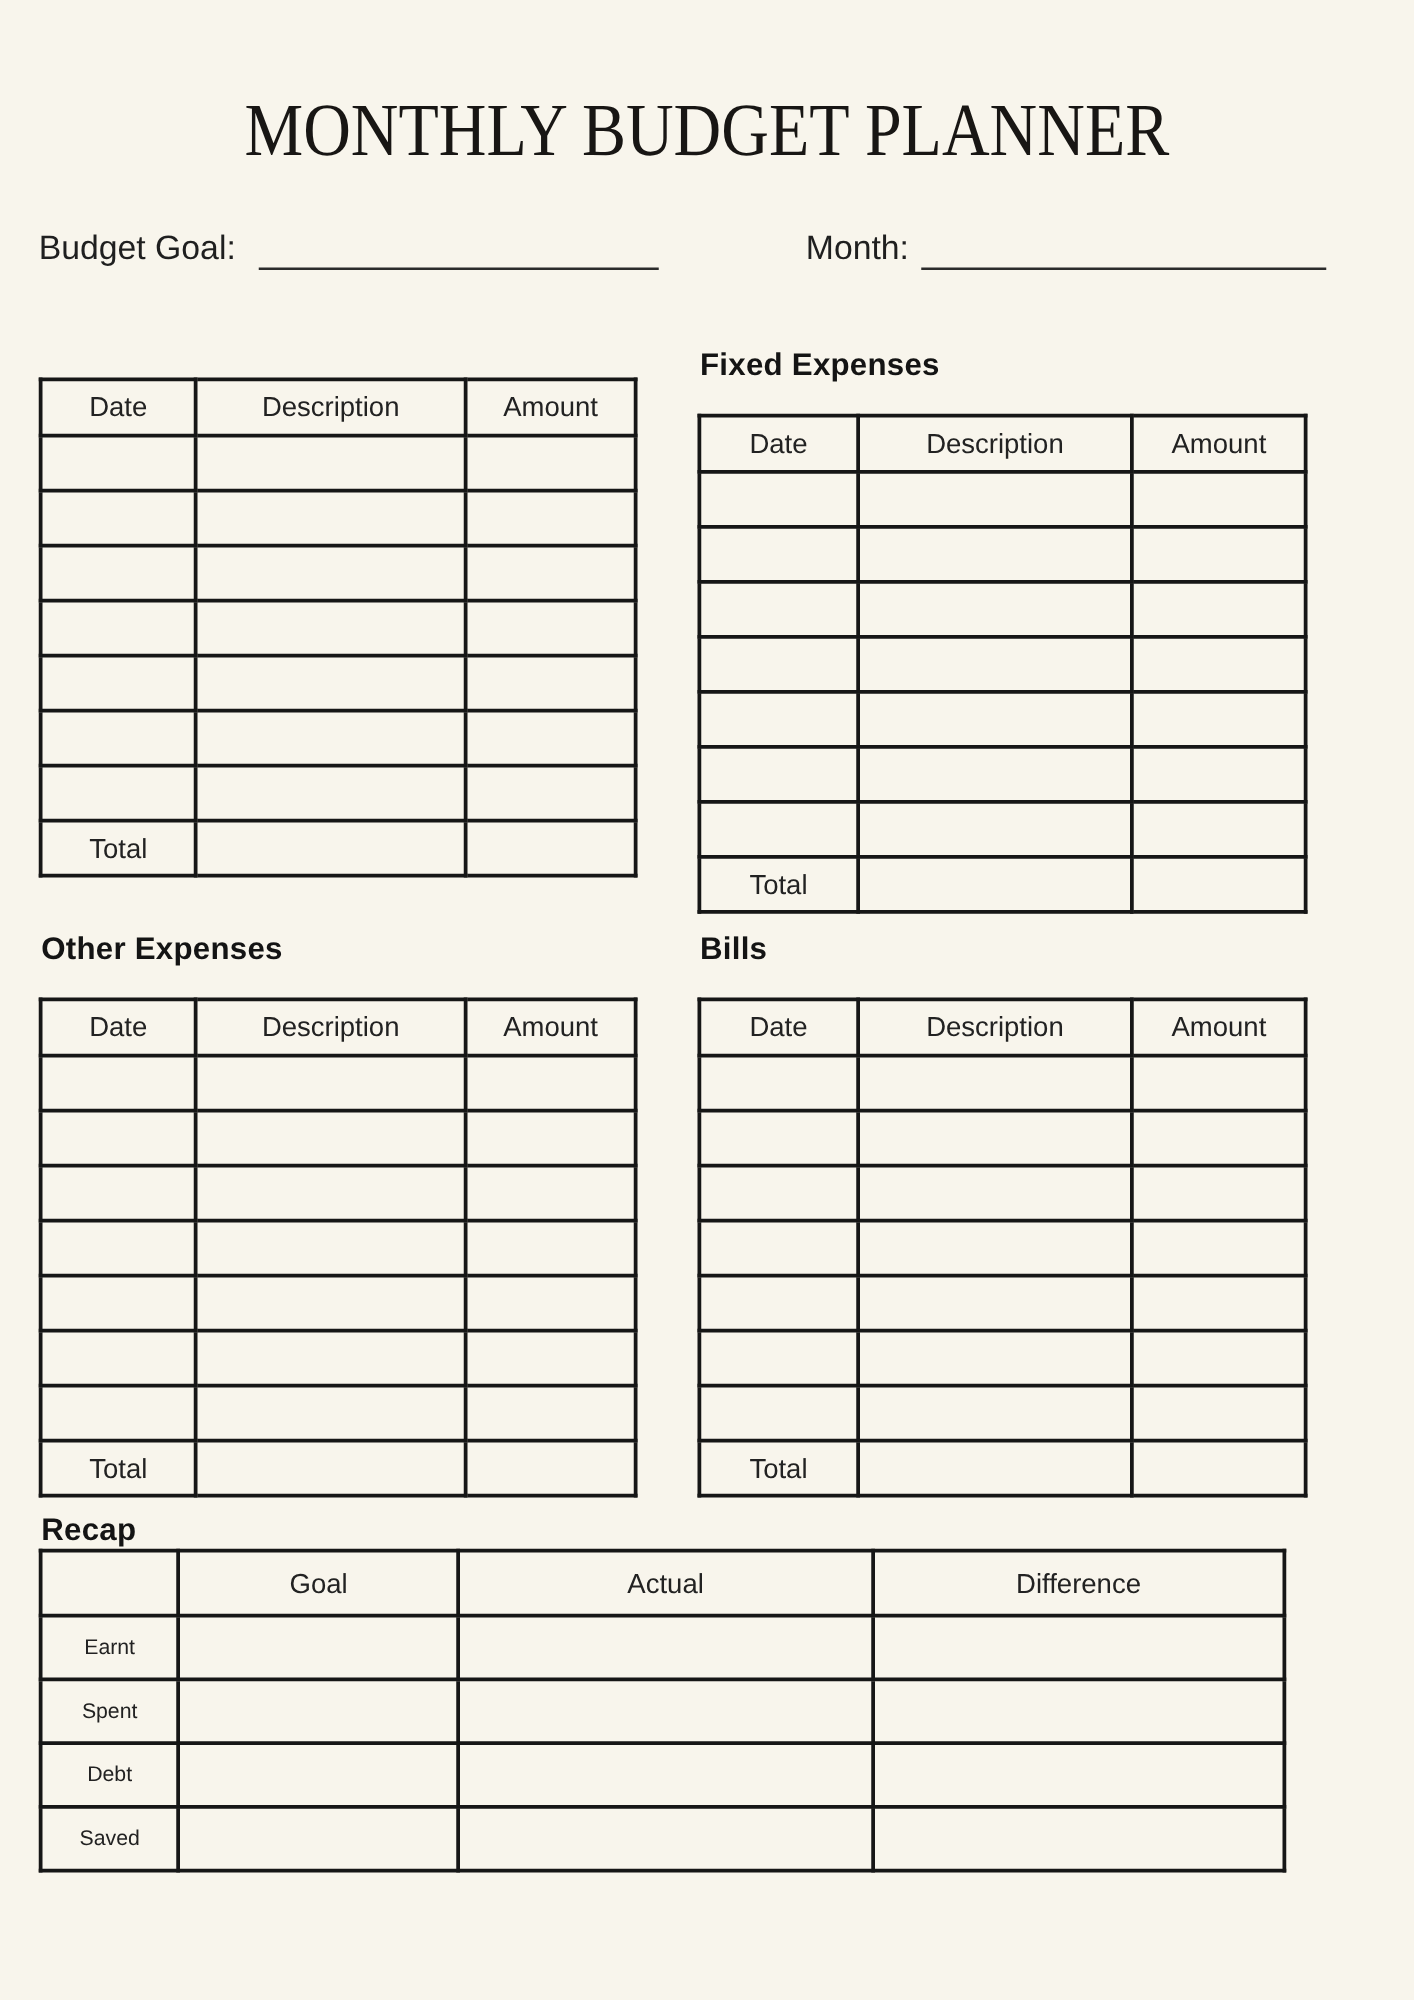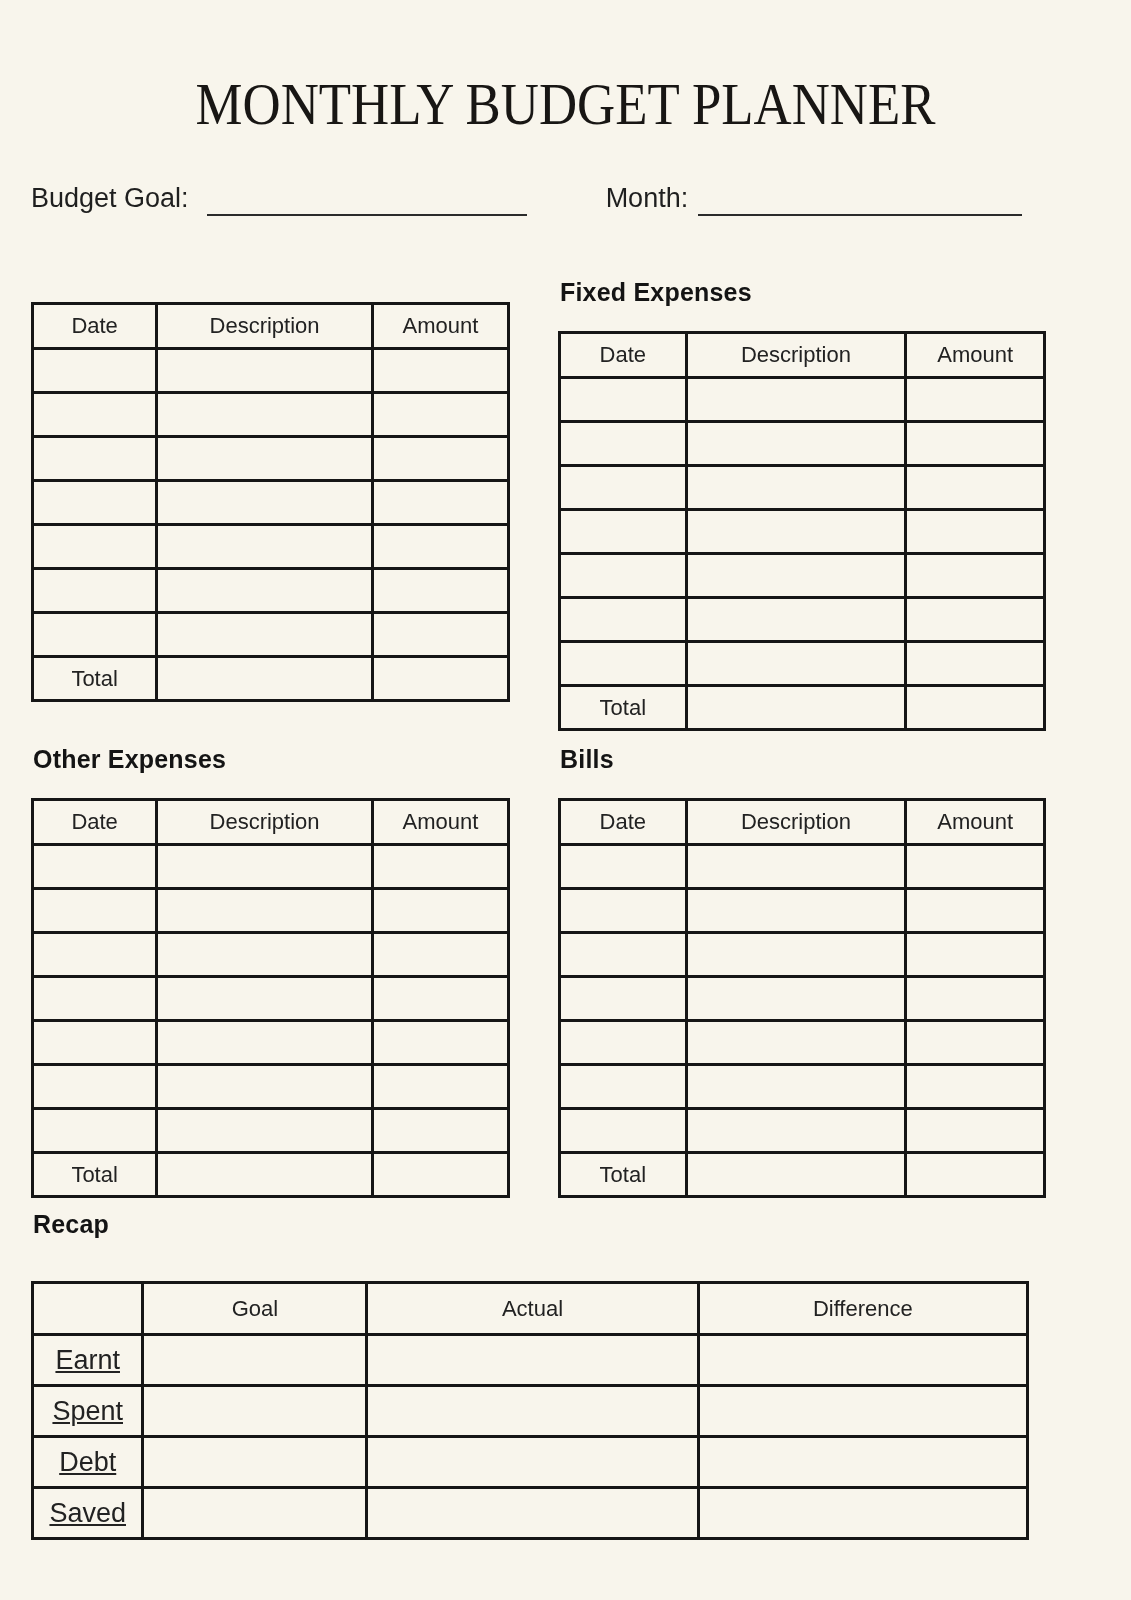--- a/index.html
+++ b/index.html
@@ -29,21 +29,21 @@
     display: flex; align-items: center;
     margin-top: 44px;
     font-size: 27px; color: #1f1f1f;
   }
   .fill-line {
     display: inline-block;
     border-bottom: 2px solid #2b2b2b;
     transform: translateY(9px);
   }
   .line-goal  { width: 320px; margin-left: 18px; }
-  .field-month { margin-left: 79px; }
+  .field-month { margin-left: 118px; }
   .line-month { width: 324px; margin-left: 10px; }
 
   .sections-grid {
     display: grid;
     grid-template-columns: 479px 488px;
     column-gap: 48px;
     row-gap: 14px;
     margin-top: 64px;
   }
   .section-title {
@@ -62,24 +62,24 @@
     font-weight: normal;
     text-align: center;
     vertical-align: middle;
     padding: 0;
     color: #222;
   }
   .entry-table thead tr { height: 45px; }
   .entry-table tbody tr { height: 44px; }
 
   .recap-section { margin-top: 12px; }
-  .recap-table { width: 998px; margin-top: 42px; }
+  .recap-table { width: 998px; }
   .recap-table thead tr { height: 52px; }
   .recap-table tbody tr { height: 51px; }
-  .recap-table tbody th { font-size: 27px; text-decoration: underline; }
+  .recap-table tbody th { font-size: 17px; }
 </style>
 </head>
 <body>
 
 <div class="page">
 
   <h1 class="title">MONTHLY BUDGET PLANNER</h1>
 
   <div class="fields-row">
     <div class="field">

